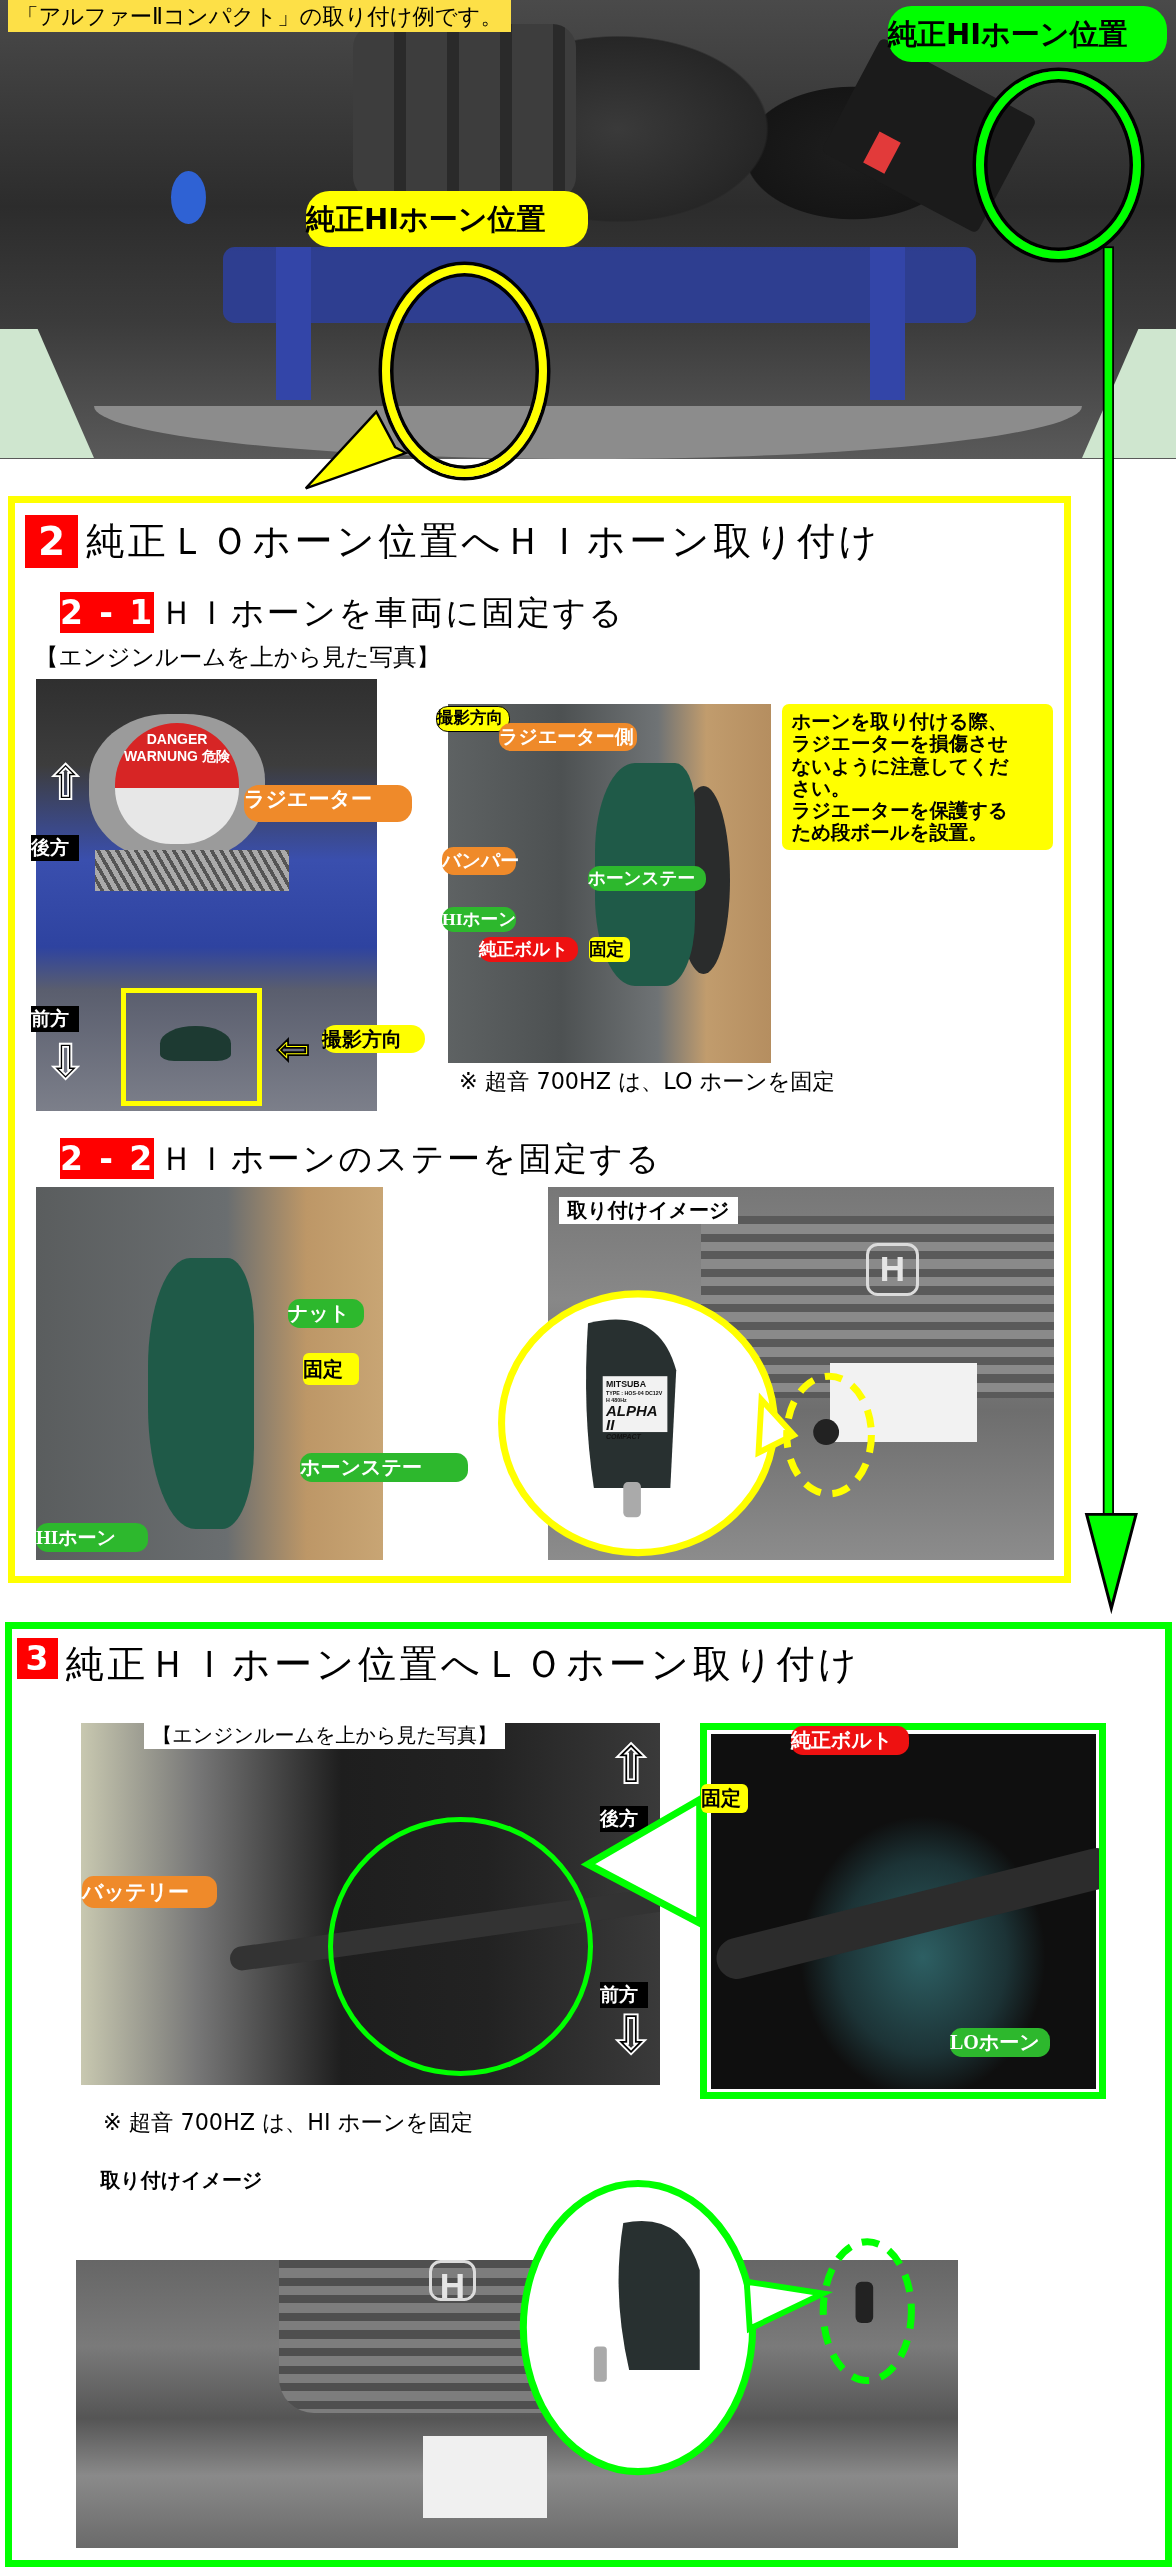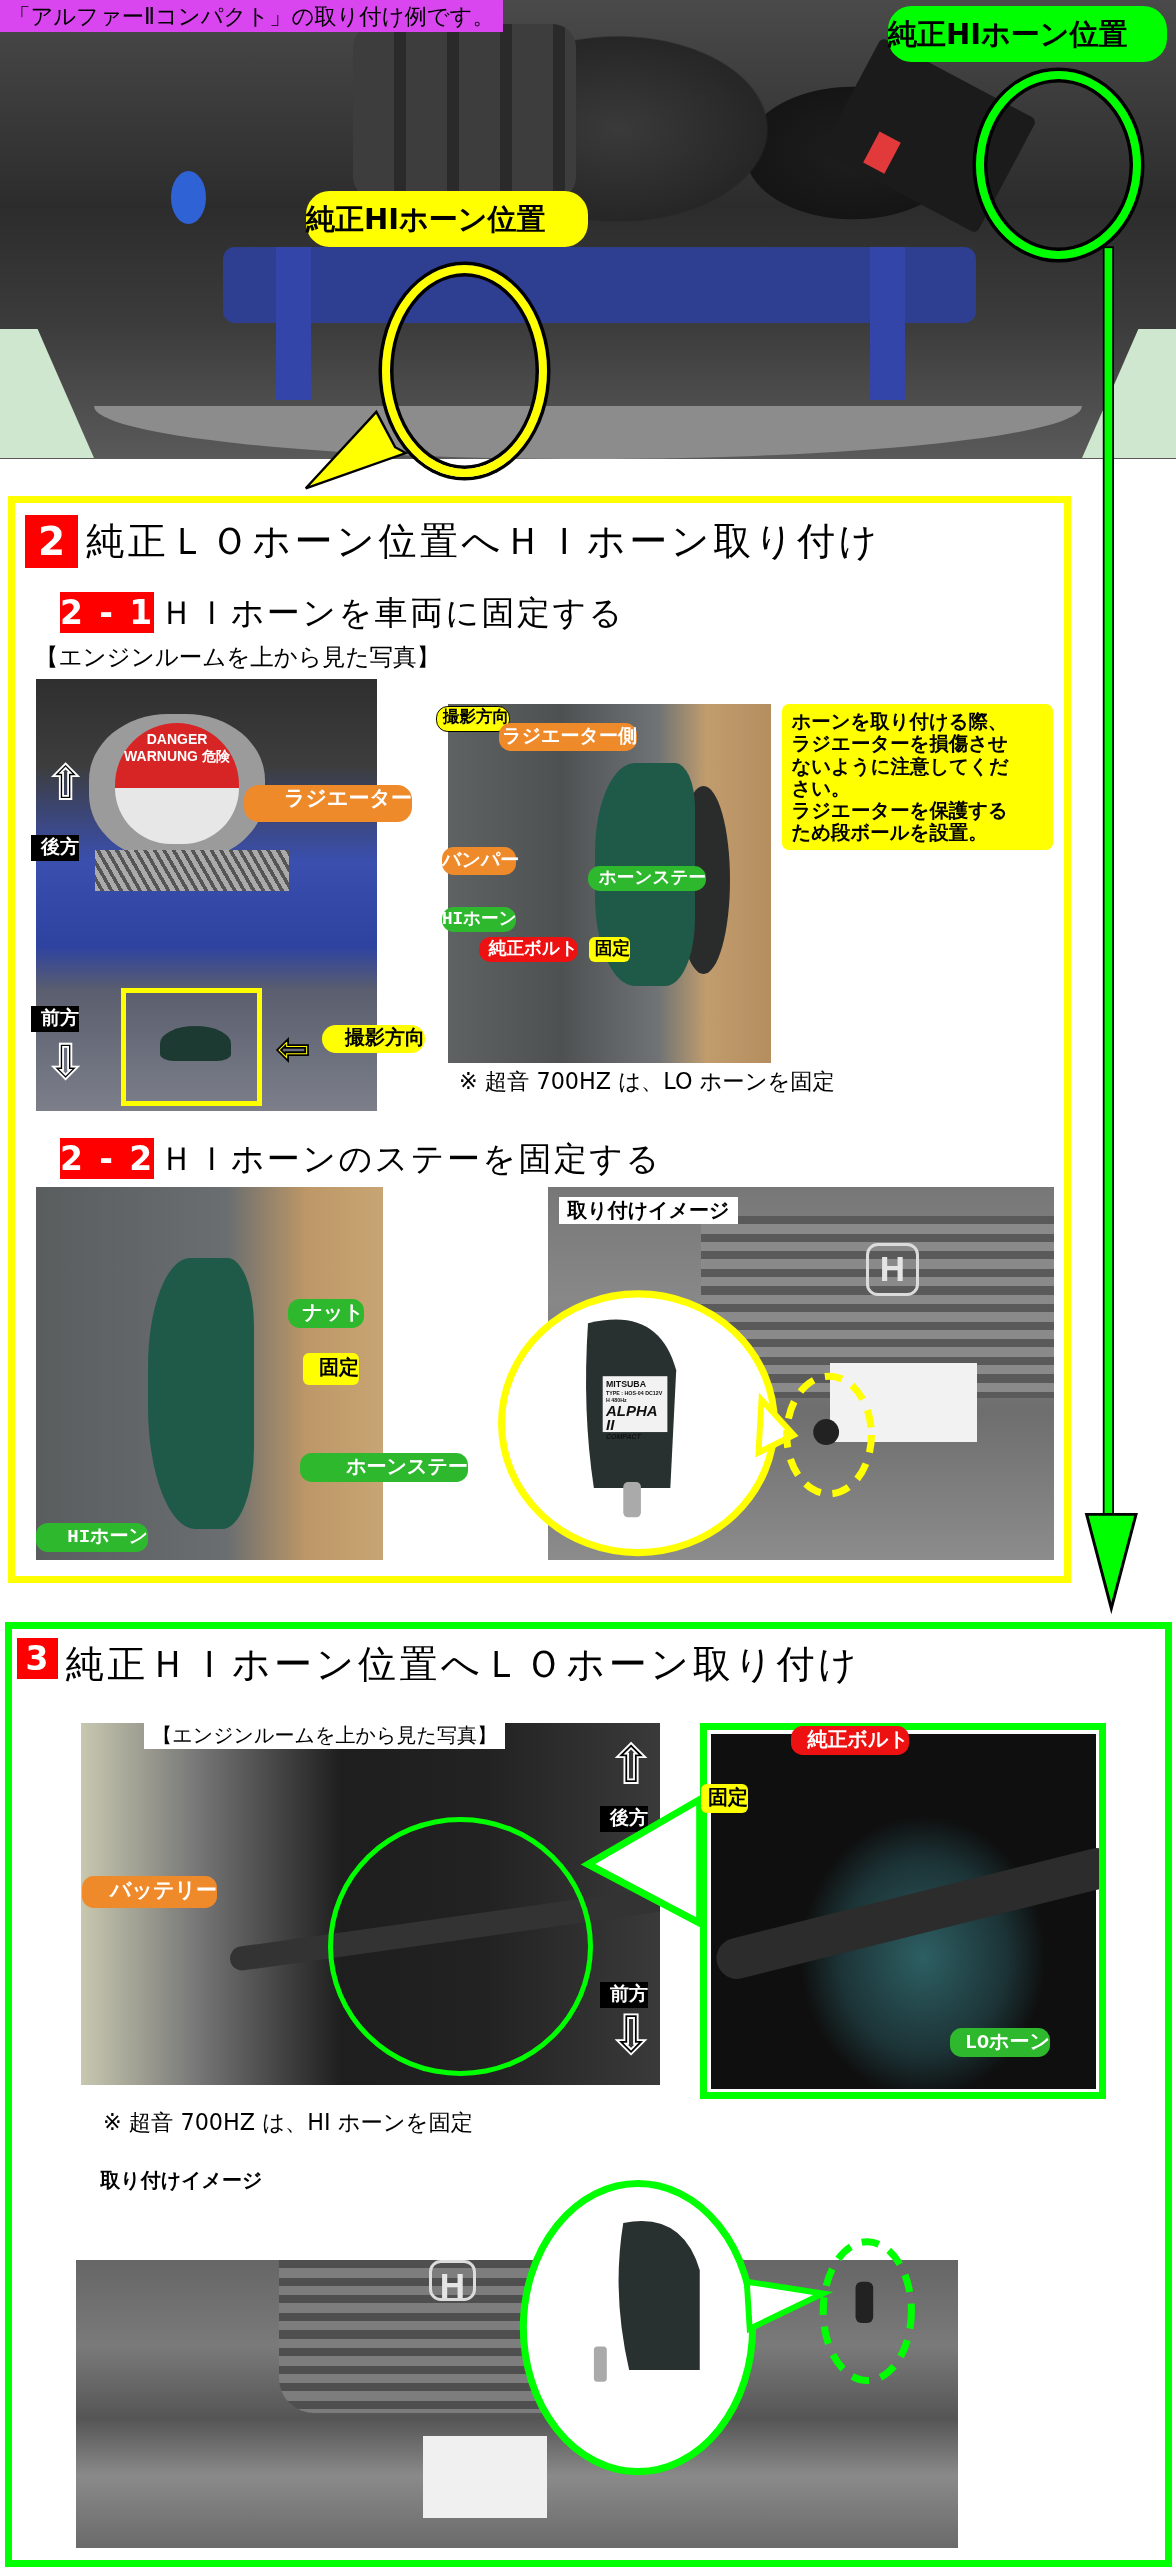--- a/index.html
+++ b/index.html
@@ -21,22 +21,22 @@
   .engine-bay .blue-bar { position:absolute; left:223px; top:247px; width:753px; height:76px; background:#2e3f9a; border-radius: 11.8px; opacity:.9; }
   .engine-bay .blue-post-l { position:absolute; left:276px; top:247px; width:35px; height:153px; background:#3345a8; }
   .engine-bay .blue-post-r { position:absolute; left:870px; top:247px; width:35px; height:153px; background:#3345a8; }
   .engine-bay .bumper { position:absolute; left:94px; top:406px; width:988px; height:53px; background:#8c8c8c; border-radius: 0 0 50% 50% / 0 0 100% 100%; }
   .engine-bay .manifold { position:absolute; left:353px; top:23.5px; width:223px; height:176px; border-radius:23.5px; background: repeating-linear-gradient(90deg, #3d3d3d 0 41px, #2a2a2a 41px 53px); }
   .engine-bay .battery { position:absolute; left:841px; top:71px; width:176px; height:129px; background:#1b1b1b; transform: rotate(28deg); border-radius:5.9px; }
   .engine-bay .battery-red { position:absolute; left:870px; top:135px; width:23.5px; height:35px; background:#e23a3a; transform: rotate(28deg); }
   .engine-bay .cap-blue { position:absolute; left:171px; top:171px; width:35px; height:53px; background:#2f62d4; border-radius:50%; }
 
   .caption-top {
-    position:absolute; left:0; top:0; height:32px; padding: 2.4px 8.2px;
-    background:#d946ef; font-size:22.3px; line-height:28px; white-space:nowrap;
+    position:absolute; left:8px; top:0; height:32px; padding: 2.4px 8.2px;
+    background:#fde047; font-size:22.3px; line-height:28px; white-space:nowrap;
     font-family: "DejaVu Sans", sans-serif;
   }
   .pill {
     position:absolute; border-radius: 23.5px; font-weight: bold; white-space:nowrap;
     font-family: "DejaVu Sans", sans-serif;
   }
   .pill-yellow-lo { left: 306px; top: 191px; width: 282px; height: 56px; background:#ffff00; font-size:29px; line-height:56px; }
   .pill-green-hi { left: 888px; top: 5.9px; width: 279px; height: 56px; background:#00ff00; font-size:29px; line-height:56px; }
 
   .ring { position:absolute; border-radius:50%; }
@@ -49,21 +49,21 @@
 
   .sec-title { position:absolute; font-size: 38px; line-height: 53px; white-space: nowrap; letter-spacing: 3.5px; font-family: "DejaVu Sans", sans-serif; }
   .num-badge { display:inline-block; background:#ff0000; color:#fff; font-weight:bold; text-align:center; vertical-align: top; letter-spacing:0; }
   .sec-title .num-badge { width: 53px; height: 53px; font-size: 39px; line-height: 53px; margin-right: 8.2px; }
   .sub-title { position:absolute; font-size: 33px; line-height: 41px; white-space:nowrap; letter-spacing: 2.4px; font-family: "DejaVu Sans", sans-serif; padding-left: 24px; }
   .sub-title .num-badge { width: 94px; height: 41px; font-size: 33px; line-height: 41px; margin-right: 5.9px; letter-spacing: 2.4px; }
   .label-text { position:absolute; font-size: 23.5px; line-height: 29px; white-space:nowrap; font-family: "DejaVu Sans", sans-serif; }
   .note-text { position:absolute; font-size: 22.3px; line-height: 28px; white-space:nowrap; font-family: "DejaVu Sans", sans-serif; }
 
   
-  .tag { position:absolute; border-radius: 11.8px; color:#fff; font-weight:bold; text-align:right; white-space:nowrap; font-family: Liberation Mono, monospace; }
+  .tag { position:absolute; border-radius: 11.8px; color:#fff; font-weight:bold; text-align:left; white-space:nowrap; font-family: Liberation Serif, serif; }
   .tag.orange { background:#ef8a2a; }
   .tag.green { background:#2db82d; }
   .tag.red { background:#ee1111; }
   .tag.yellow { background:#ffff00; color:#000; }
   .tag.black { background:#000; border-radius:0; }
   .tag.outline { border: 1.8px solid #000; }
 
   
   .radiator-photo {
     left: 36px; top: 679px; width: 341px; height: 432px;

